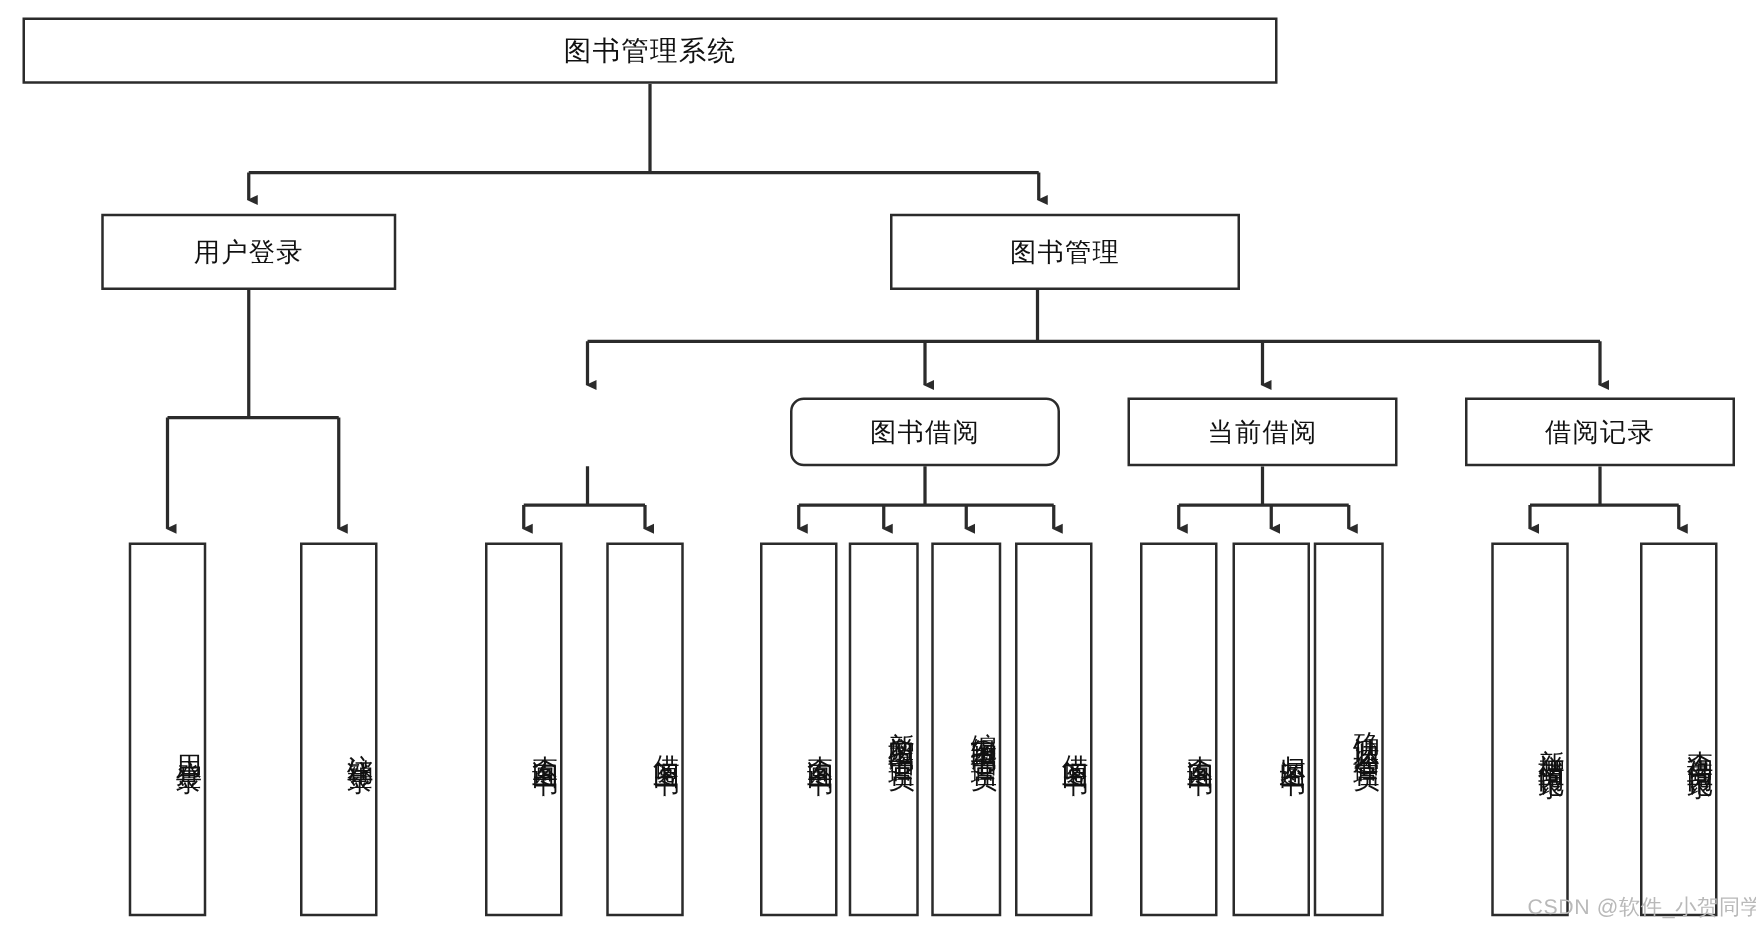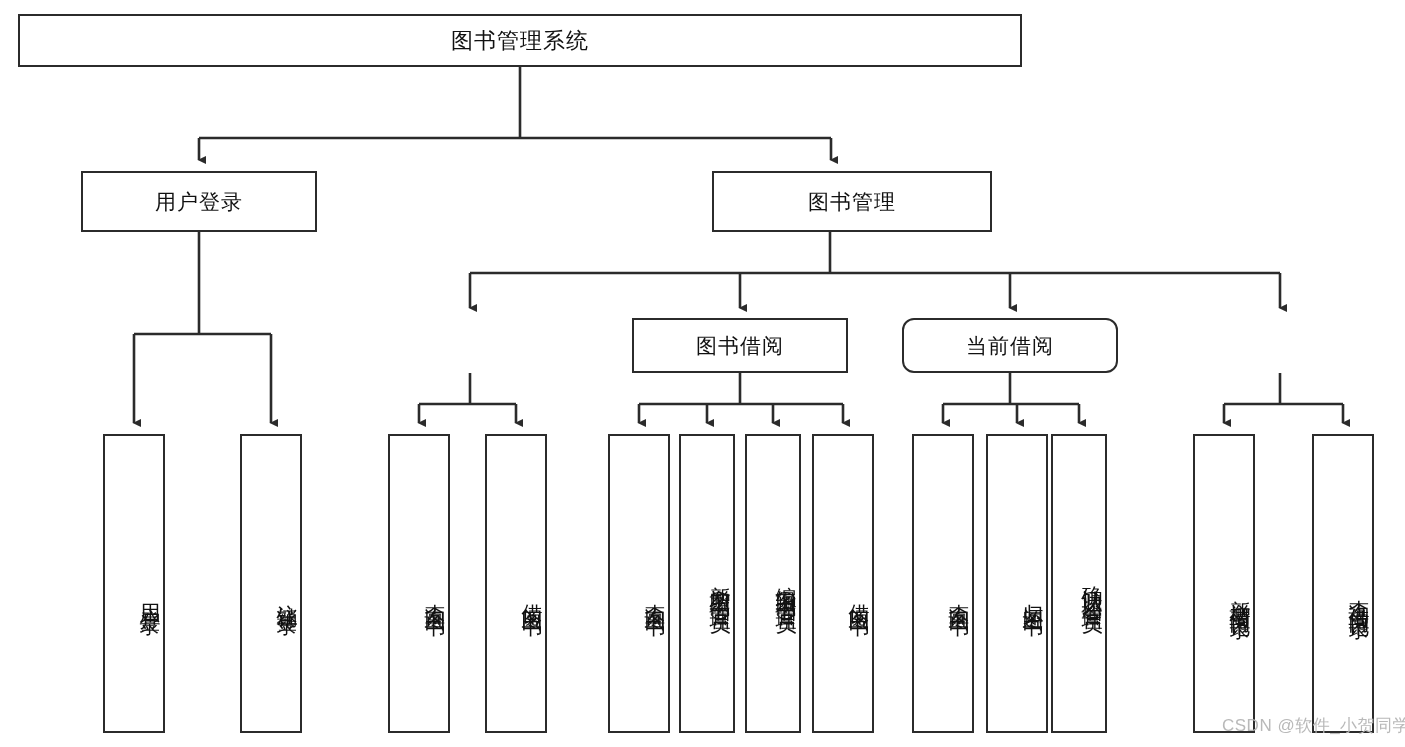--- a/index.html
+++ b/index.html
@@ -121,22 +121,23 @@
       <path d="M1224,404 L1224,423" marker-end="url(#arrow)"></path>
       <path d="M1343,404 L1343,423" marker-end="url(#arrow)"></path>
     </g>
   </svg>
 
   <div class="node root horiz" style="left:18px; top:14px; width:1004px; height:53px;">图书管理系统</div>
 
   <div class="node horiz" style="left:81px; top:171px; width:236px; height:61px;">用户登录</div>
   <div class="node horiz" style="left:712px; top:171px; width:280px; height:61px;">图书管理</div>
 
-  <div class="node horiz" style="left:632px; top:318px; width:216px; height:55px;">图书借阅</div>
-  <div class="node horiz" style="left:902px; top:318px; width:216px; height:55px;border-radius:12px;">当前借阅</div>
+  <div class="node horiz" style="left:632px; top:318px; width:216px; height:55px;border-radius:11px;">图书借阅</div>
+  <div class="node horiz" style="left:902px; top:318px; width:216px; height:55px;">当前借阅</div>
+  <div class="node horiz" style="left:1172px; top:318px; width:216px; height:55px;">借阅记录</div>
 
   <div class="node vert" style="left:103px; top:434px; width:62px; height:299px;">
     <span class="vtext">用户登录</span>
   </div>
   <div class="node vert" style="left:240px; top:434px; width:62px; height:299px;">
     <span class="vtext">注销登录</span>
   </div>
   <div class="node vert" style="left:388px; top:434px; width:62px; height:299px;">
     <span class="vtext">查询图书</span>
   </div>

